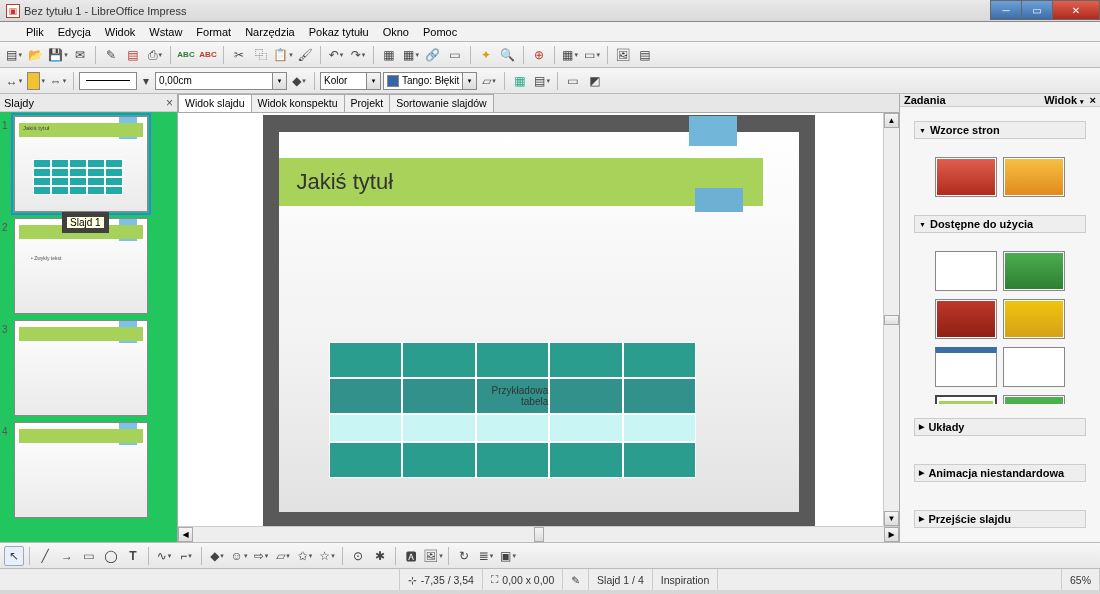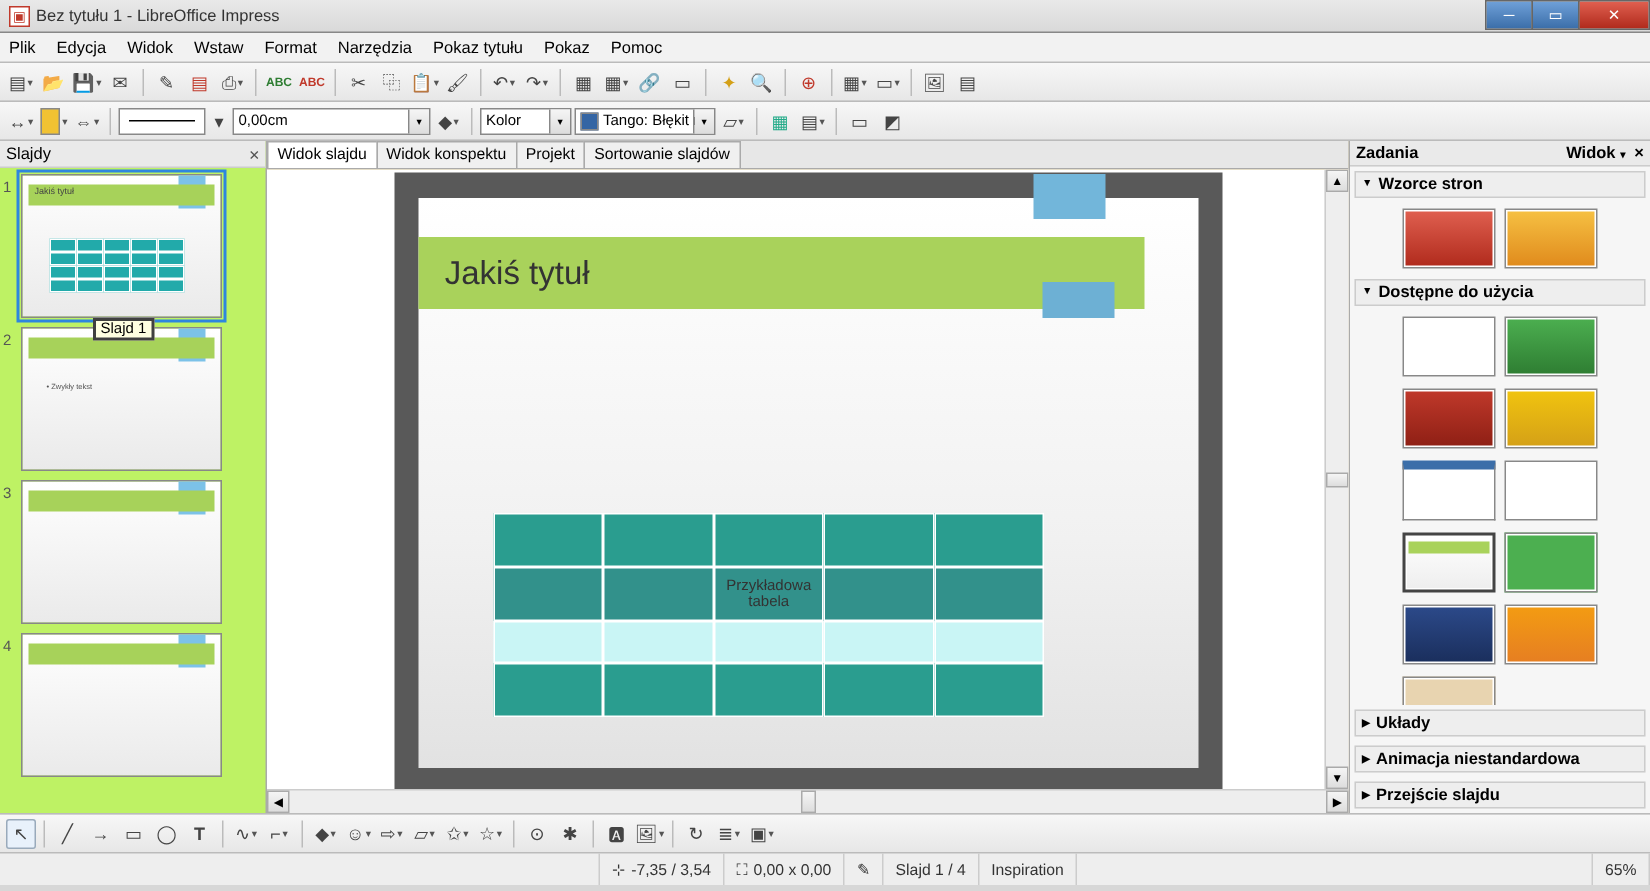--- a/index.html
+++ b/index.html
@@ -8,85 +8,85 @@
   
   .titlebar { height:22px; background:linear-gradient(#e9e9e9,#d9d9d9); border-bottom:1px solid #888; display:flex; align-items:center; padding:0 2px; position:relative; }
   .titlebar .appicon { width:14px;height:14px;border:1px solid #c0392b;background:#fff;margin:0 4px;display:flex;align-items:center;justify-content:center;font-size:9px;color:#c0392b; }
   .titlebar .title { font-size:11px; color:#333; }
   .winbtns { position:absolute; right:0; top:0; display:flex; height:20px; }
   .winbtn { width:32px; height:20px; border:1px solid #666; margin-left:-1px; display:flex; align-items:center; justify-content:center; font-size:10px; color:#fff; }
   .winbtn.min,.winbtn.max { background:linear-gradient(#6fa0d8,#3b6ea9); }
   .winbtn.close { background:linear-gradient(#e06050,#b02a1c); width:48px; }
 
   
-  .menubar { height:20px; background:#f2f2f2; border-bottom:1px solid #bbb; display:flex; align-items:center; padding:0 0; gap:2px; }
+  .menubar { height:20px; background:#f2f2f2; border-bottom:1px solid #bbb; display:flex; align-items:center; padding:0 20px; gap:2px; }
   .menubar span { padding:2px 6px; cursor:default; }
 
   
   .toolbar { height:26px; background:linear-gradient(#f7f7f7,#e7e7e7); border-bottom:1px solid #bbb; display:flex; align-items:center; padding:0 4px; gap:2px; }
   .tbtn { width:20px; height:20px; border:1px solid transparent; display:flex; align-items:center; justify-content:center; font-size:12px; color:#444; border-radius:2px; }
   .tbtn.dd::after { content:"▾"; font-size:7px; margin-left:1px; color:#555; }
   .sep { width:1px; height:18px; background:#bbb; margin:0 3px; }
   .colorbtn { width:18px;height:18px;border:1px solid #888; }
   .linestyle { width:58px;height:18px;border:1px solid #888;background:#fff;display:flex;align-items:center;justify-content:center; }
   .linestyle .dash { width:44px;border-top:1px solid #000; }
   .combo { height:18px; border:1px solid #888; background:#fff; display:flex; align-items:center; padding:0 3px; font-size:10px; position:relative; }
   .combo .arrow { position:absolute; right:0; top:0; bottom:0; width:14px; border-left:1px solid #888; background:linear-gradient(#f5f5f5,#ddd); display:flex; align-items:center; justify-content:center; font-size:7px; }
 
   
   .main { display:flex; height:448px; }
   .panel-header { height:18px; background:#eaeaea; border-bottom:1px solid #ccc; display:flex; align-items:center; padding:0 4px; font-size:11px; justify-content:space-between; }
 
   
-  .slides-panel { width:178px; background:#bef264; border-right:1px solid #aaa; display:flex; flex-direction:column; }
+  .slides-panel { width:178px; background:#22c55e; border-right:1px solid #aaa; display:flex; flex-direction:column; }
   .slides-panel .closebtn { font-size:12px; color:#555; cursor:default; }
   .slides-list { flex:1; overflow:hidden; padding:4px 2px; }
   .slide-item { display:flex; gap:2px; margin-bottom:6px; position:relative; }
   .slide-item .num { width:10px; font-size:10px; color:#555; padding-top:4px; }
   .thumb { width:134px; height:96px; background:linear-gradient(#fff,#eaeaea); border:1px solid #888; position:relative; }
   .slide-item.active .thumb { outline:2px solid #2e86de; outline-offset:1px; }
   .thumb .titlebar-mini { position:absolute; top:6px; left:4px; right:4px; height:14px; background:#a7d25a; }
   .thumb .titlebar-mini .tt { font-size:6px; color:#444; padding:2px 4px; }
   .thumb .blue-tab { position:absolute; top:0; right:10px; width:18px; height:22px; background:#7cc2e8; }
   .thumb .tbl { position:absolute; top:42px; left:18px; width:90px; height:36px; }
   .thumb .tbl .row { display:flex; height:9px; }
   .thumb .tbl .row div { flex:1; border:0.5px solid #fff; background:#2aa; }
   .thumb .bullet { position:absolute; top:36px; left:16px; font-size:5px; color:#555; }
-  .tooltip { position:absolute; top:96px; left:60px; background:#ffffe1; border:2px solid #404040; padding:0 3px; font-size:10px; z-index:5; }
+  .tooltip { position:absolute; top:96px; left:60px; background:#ffffe1; border:5px solid #404040; padding:0 3px; font-size:10px; z-index:5; }
 
   
   .center { flex:1; display:flex; flex-direction:column; background:#eab308; }
   .viewtabs { height:19px; border-bottom:1px solid #aaa; display:flex; background:#e7e7e7; }
   .viewtabs .tab { border:1px solid #aaa; border-bottom:none; padding:2px 6px; font-size:10.5px; background:#f0f0f0; margin-right:-1px; }
   .viewtabs .tab.active { background:#fff; }
   .canvas-wrap { flex:1; background:#fff; position:relative; overflow:hidden; display:flex; align-items:center; justify-content:center; }
   .slide-frame { width:552px; height:414px; background:#595959; display:flex; align-items:center; justify-content:center; position:relative; margin-top:4px; }
   .slide { width:520px; height:380px; background:linear-gradient(#ffffff 0%, #f1f1f1 60%, #e2e2e2 100%); position:relative; }
   .slide .blue-tab-top { position:absolute; top:-16px; right:62px; width:48px; height:30px; background:#72b6da; }
   .slide .blue-tab-bot { position:absolute; top:56px; right:56px; width:48px; height:24px; background:#6db0d4; }
   .slide .title-bar { position:absolute; top:26px; left:0; right:36px; height:48px; background:#a9d25b; display:flex; align-items:center; padding-left:18px; font-size:22px; color:#333; }
   .slide .table { position:absolute; top:210px; left:50px; width:368px; }
   .slide .table .row { display:flex; height:36px; }
   .slide .table .row.thin { height:28px; }
-  .slide .table .cell { flex:1; border:1px solid #fff; background:#2a9d8f; display:flex; align-items:center; justify-content:center; font-size:10px; color:#333; text-align:center; line-height:1.1; }
+  .slide .table .cell { flex:1; border:1px solid #fff; background:#2a9d8f; display:flex; align-items:center; justify-content:center; font-size:10px; color:#333; text-align:right; line-height:1.1; }
   .slide .table .row.alt .cell { background:#32918b; }
   .slide .table .row.light .cell { background:#c9f5f5; }
   .scroll-v { position:absolute; right:0; top:0; bottom:0; width:16px; background:#eee; border-left:1px solid #ccc; }
   .scroll-h { height:16px; background:#eee; border-top:1px solid #ccc; position:relative; }
   .scroll-h .sbtn, .scroll-v .sbtn { width:15px;height:15px;background:linear-gradient(#f5f5f5,#ddd);border:1px solid #aaa;font-size:8px;display:flex;align-items:center;justify-content:center;position:absolute; }
   .scroll-h .left{left:0;} .scroll-h .right{right:0;}
   .scroll-v .up{top:0;} .scroll-v .down{bottom:0;}
   .scroll-h .grip, .scroll-v .grip { background:linear-gradient(#f5f5f5,#ddd); border:1px solid #aaa; position:absolute; }
   .scroll-h .grip{ left:50%; top:0; width:10px; height:15px; transform:translateX(-50%);}
   .scroll-v .grip{ top:50%; left:0; width:15px; height:10px; transform:translateY(-50%);}
 
   
   .tasks-panel { width:201px; background:#f6f6f6; border-left:1px solid #aaa; display:flex; flex-direction:column; }
   .tasks-panel .panel-header { font-weight:bold; }
-  .section-head { background:#eee; border:1px solid #ccc; margin:3px; padding:2px 4px; font-size:11px; display:flex; align-items:center; gap:4px; font-weight:bold; }
+  .section-head { background:#eee; border:1px solid #ccc; margin:14px; padding:2px 4px; font-size:11px; display:flex; align-items:center; gap:4px; font-weight:bold; }
   .section-head .caret { font-size:7px; }
   .section-head.collapsed .caret::before { content:"▶"; }
   .section-head.expanded .caret::before { content:"▼"; }
   .masters-row { display:flex; gap:6px; justify-content:center; padding:4px 0; }
   .master-thumb { width:62px; height:40px; border:1px solid #888; box-shadow:0 0 0 1px #fff inset; position:relative; overflow:hidden; }
   .master-thumb.selected { border:2px solid #444; }
   .masters-scroll { max-height:342px; overflow:hidden; }
 
   
   .drawbar { height:26px; background:linear-gradient(#f7f7f7,#e7e7e7); border-top:1px solid #bbb; display:flex; align-items:center; padding:0 4px; gap:2px; }
@@ -110,21 +110,21 @@
 </div>
 
 <div class="menubar">
   <span>Plik</span>
   <span>Edycja</span>
   <span>Widok</span>
   <span>Wstaw</span>
   <span>Format</span>
   <span>Narzędzia</span>
   <span>Pokaz tytułu</span>
-  <span>Pokaz</span>
+  <span>Okno</span>
   <span>Pomoc</span>
 </div>
 
 <div class="toolbar">
   <div class="tbtn dd">▤</div>
   <div class="tbtn">📂</div>
   <div class="tbtn dd">💾</div>
   <div class="tbtn">✉</div>
   <div class="sep"></div>
   <div class="tbtn">✎</div>

